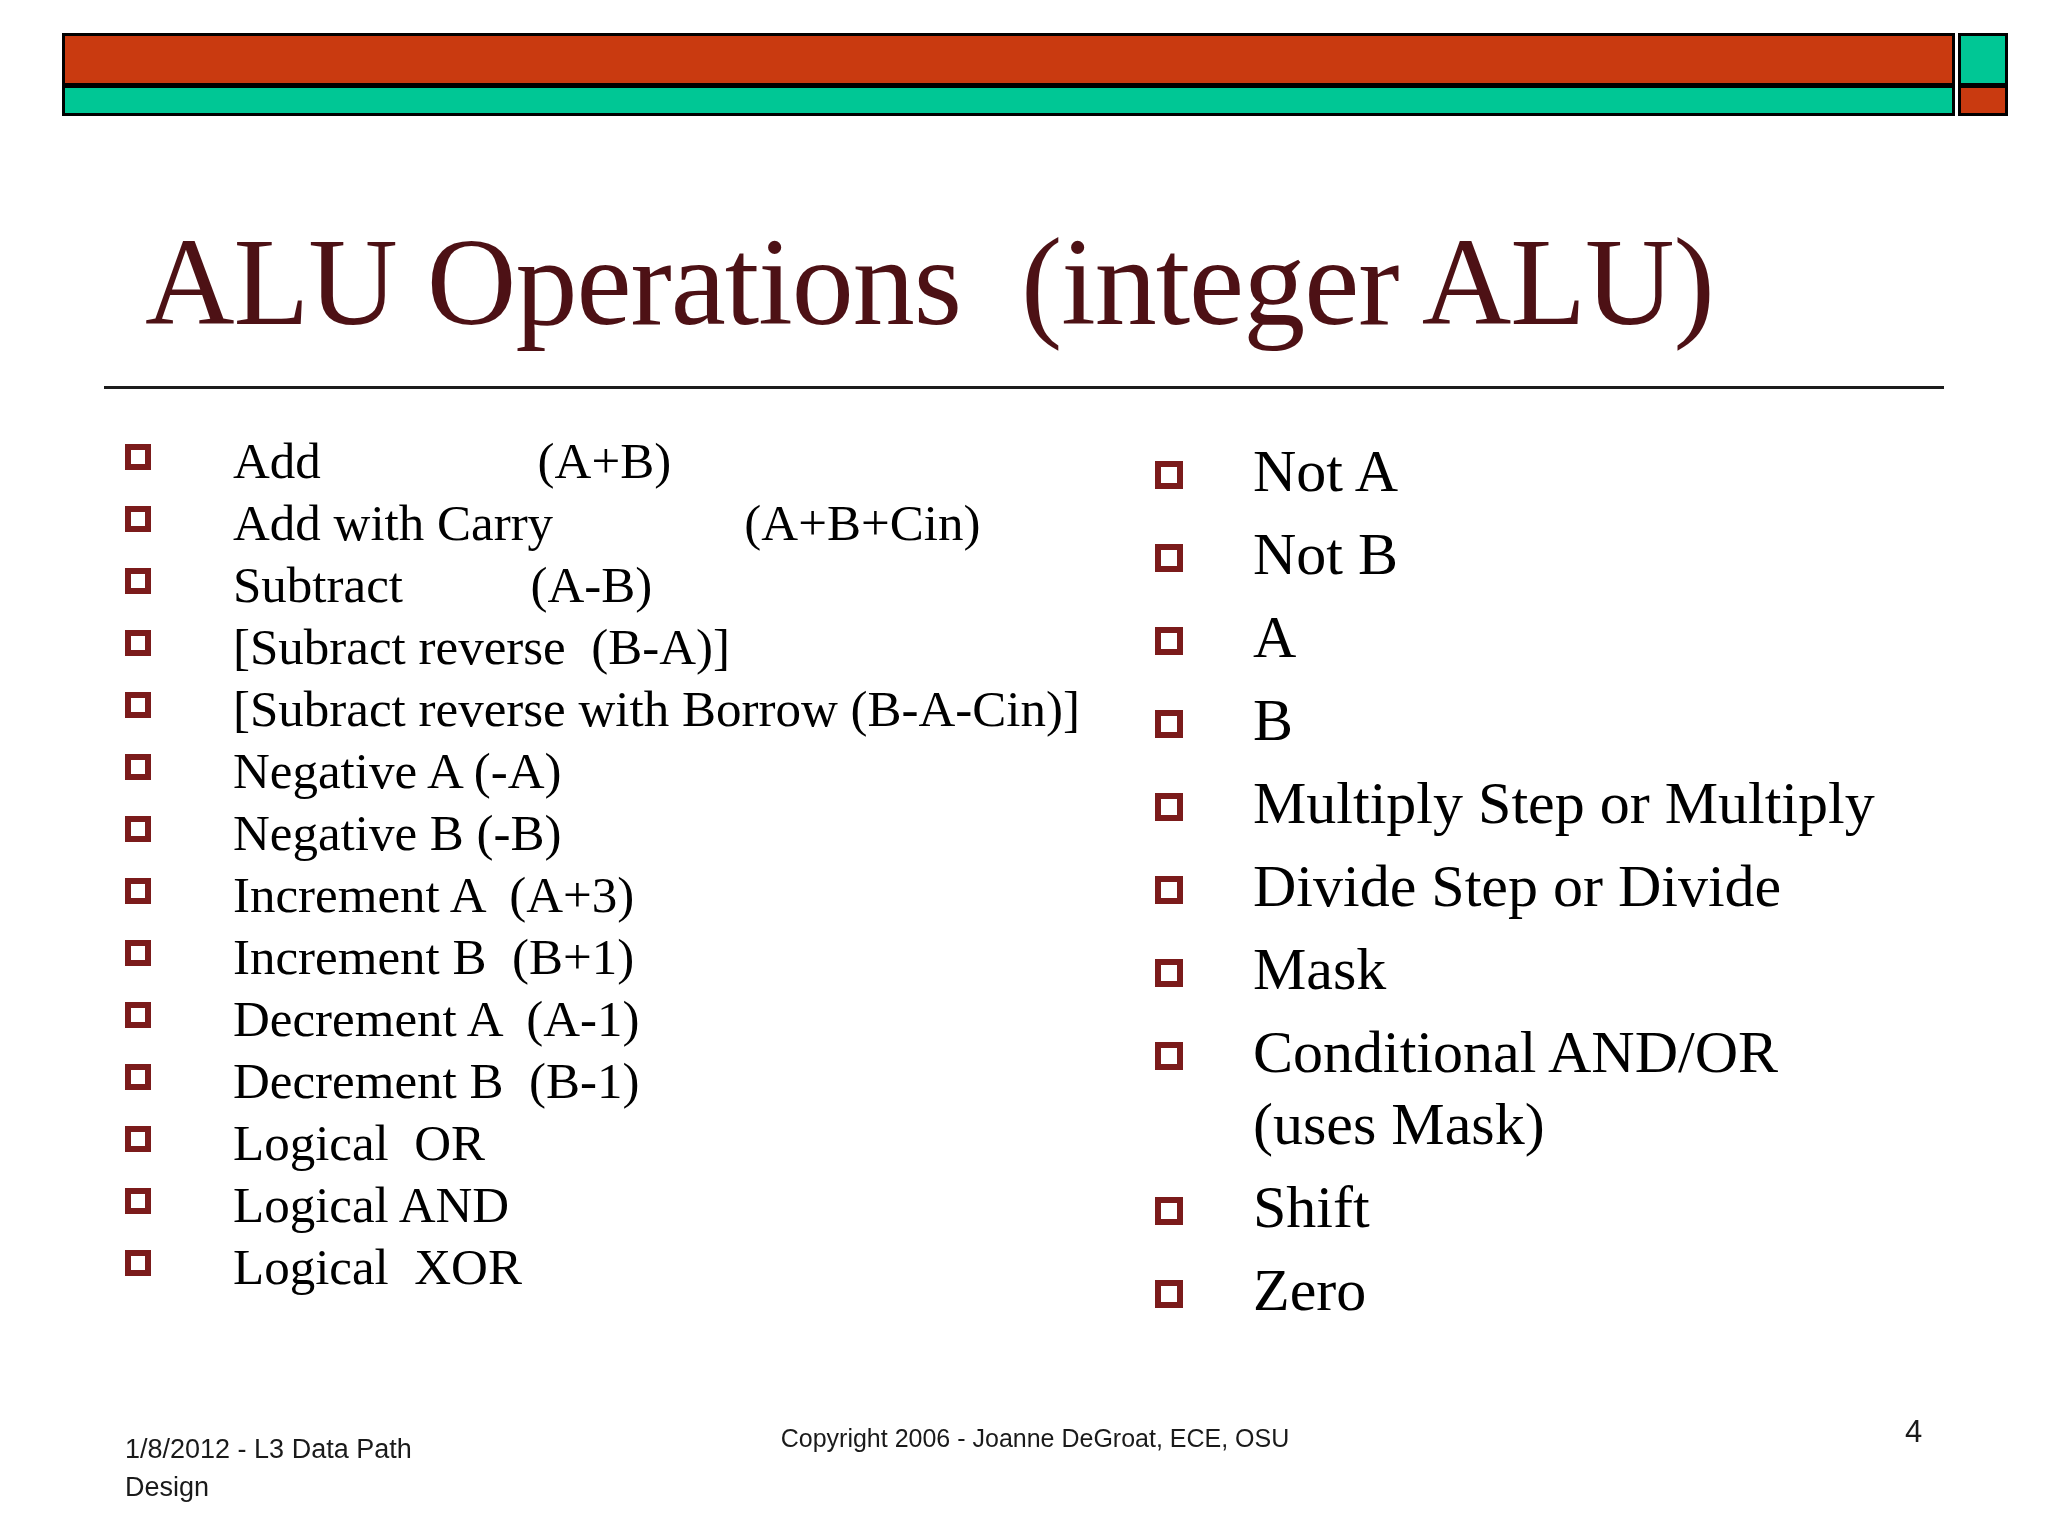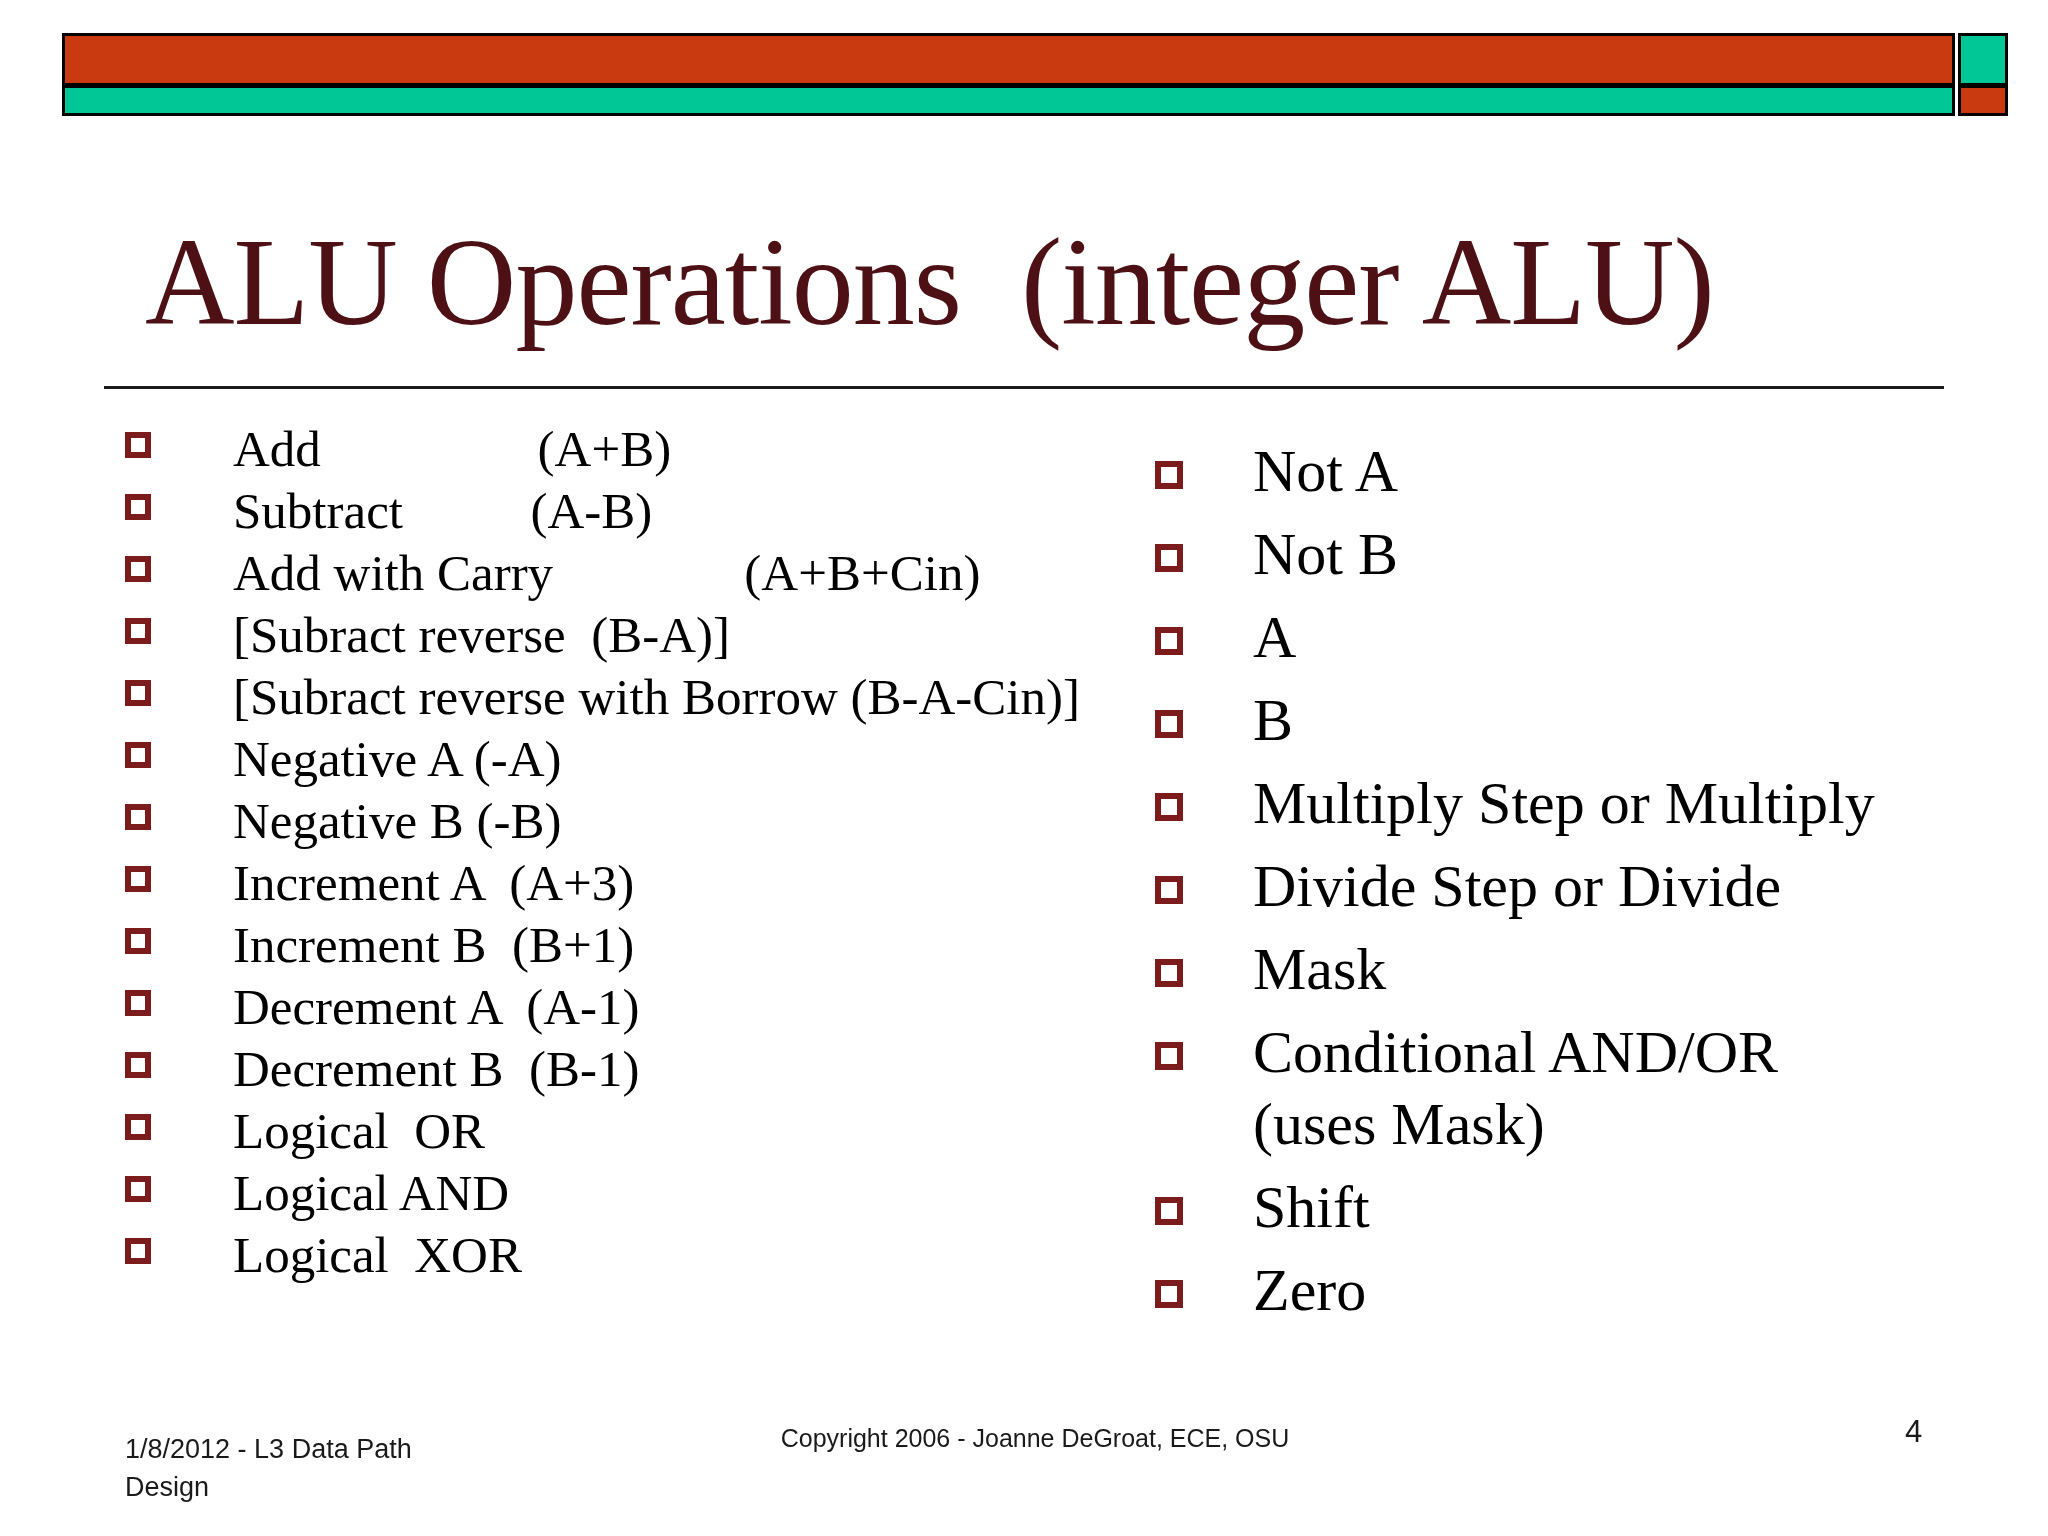--- a/index.html
+++ b/index.html
@@ -26,21 +26,21 @@
     color:#4D1115;white-space:pre;letter-spacing:-1px;
   }
   .rule{position:absolute;left:104px;top:386px;width:1840px;height:3px;background:#1c1c1c;}
 
   
   .list{position:absolute;margin:0;padding:0;list-style:none;}
   .item{display:flex;align-items:flex-start;}
   .bullet{flex:0 0 auto;box-sizing:border-box;background:transparent;}
   .item-text{white-space:pre;color:#000000;}
 
-  .list-left{left:125px;top:418px;width:1020px;}
+  .list-left{left:125px;top:430px;width:1020px;}
   .list-left .item{height:62px;line-height:62px;}
   .list-left .bullet{width:26px;height:26px;border:6px solid #7B1B1B;margin-top:14px;}
   .list-left .item-text{font-size:51px;margin-left:82px;line-height:62px;}
 
   .list-right{left:1155px;top:435px;width:760px;}
   .list-right .item{margin-bottom:11px;}
   .list-right .bullet{width:28px;height:28px;border:6px solid #7B1B1B;margin-top:26px;}
   .list-right .item-text{font-size:60px;margin-left:70px;line-height:72px;white-space:normal;width:660px;}
 
   
@@ -67,26 +67,26 @@
 
   <ul class="list list-left">
 
       <li class="item">
         <span class="bullet"></span>
         <span class="item-text">Add                 (A+B)</span>
       </li>
 
       <li class="item">
         <span class="bullet"></span>
+        <span class="item-text">Add with Carry               (A+B+Cin)</span>
+      </li>
+
+      <li class="item">
+        <span class="bullet"></span>
         <span class="item-text">Subtract          (A-B)</span>
-      </li>
-
-      <li class="item">
-        <span class="bullet"></span>
-        <span class="item-text">Add with Carry               (A+B+Cin)</span>
       </li>
 
 
       <li class="item">
         <span class="bullet"></span>
         <span class="item-text">[Subract reverse  (B-A)]</span>
       </li>
 
       <li class="item">
         <span class="bullet"></span>

